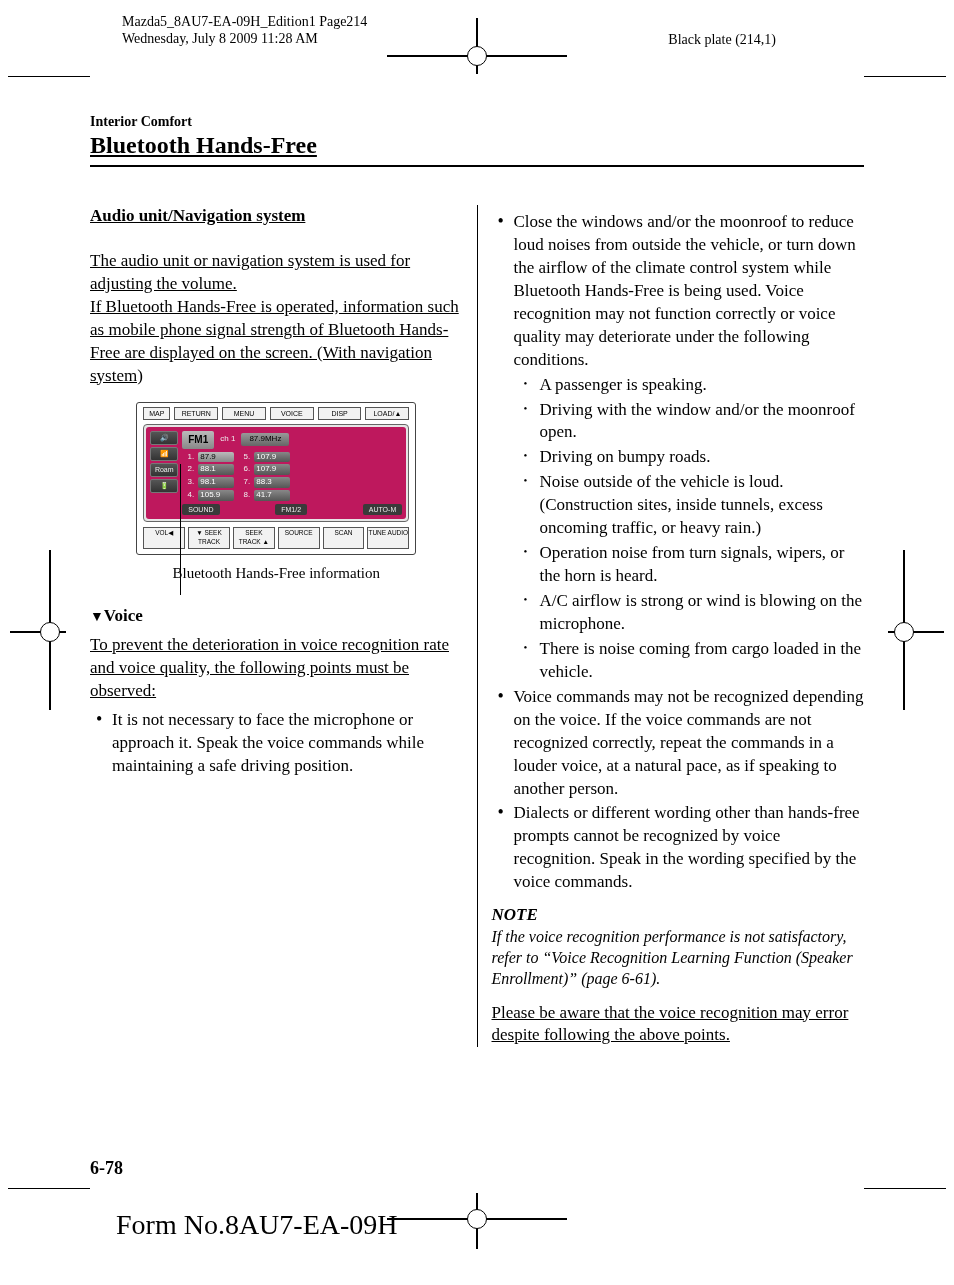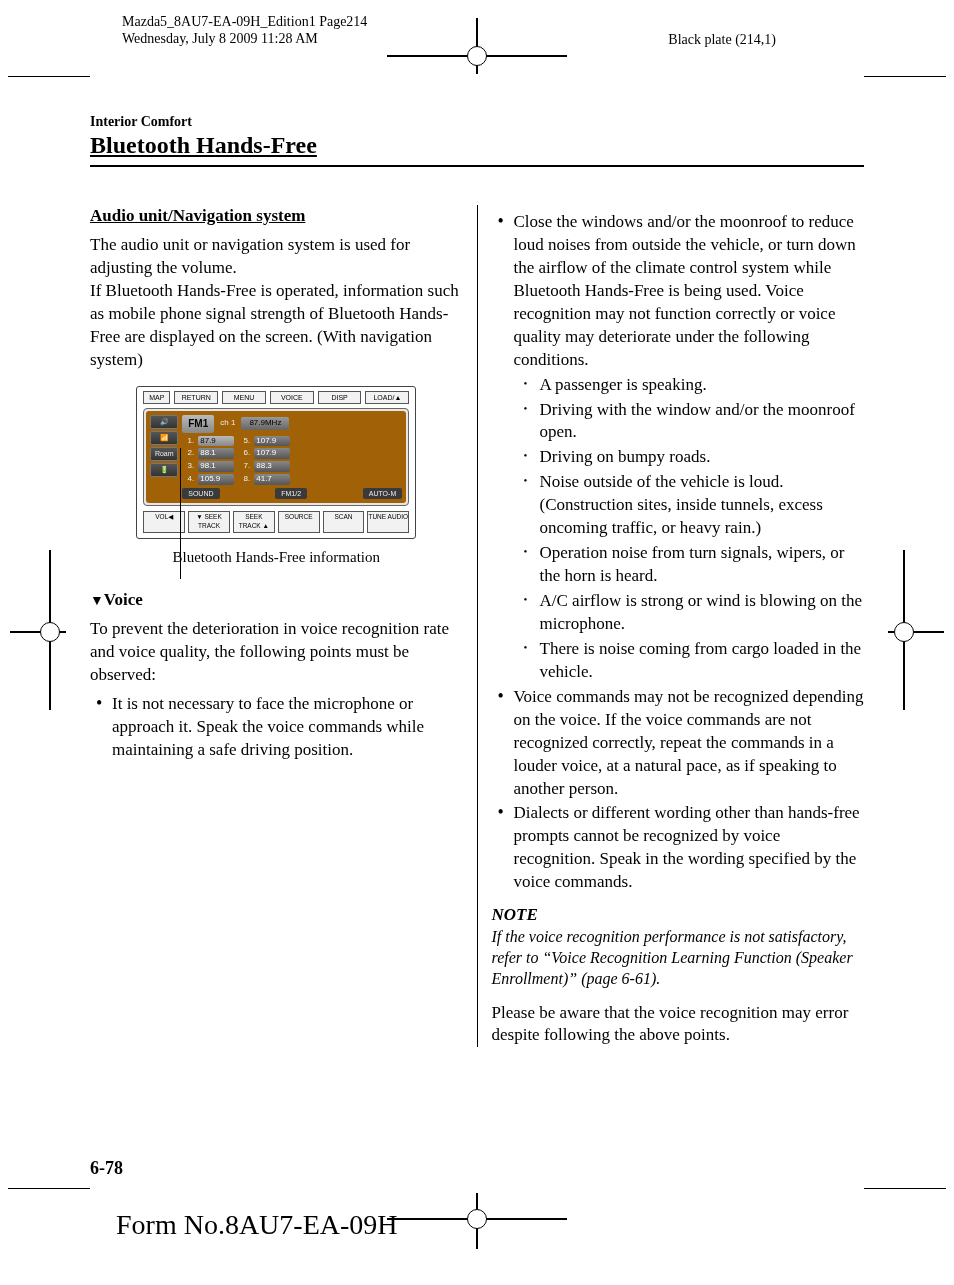--- a/index.html
+++ b/index.html
@@ -110,23 +110,23 @@
       flex: 1;
       font-size: 17px;
       line-height: 1.35;
     }
     .col-left { padding-right: 14px; position: relative; }
     .col-right { padding-left: 14px; border-left: 1px solid #000; }
 
     .subhead {
       font-weight: bold;
       text-decoration: underline;
-      margin-bottom: 6px;
-    }
-    .para { margin-bottom: 0px; }
+      margin-bottom: 22px;
+    }
+    .para { margin-bottom: 0px; text-decoration: underline; }
 
     .radio-fig {
       margin: 14px auto 8px;
       width: 280px;
       position: relative;
     }
     .radio-outer {
       border: 1.5px solid #444;
       border-radius: 3px;
       background: #fff;
@@ -149,21 +149,21 @@
     }
     .tbtn.first { flex: 0.6; }
     .radio-frame {
       margin: 2px 4px;
       border: 1px solid #666;
       border-radius: 4px;
       background: #e6e6e6;
       padding: 2px;
     }
     .radio-screen {
-      background: #a16207;
+      background: #be185d;
       color: #eee;
       font-family: Arial, sans-serif;
       font-size: 9px;
       border-radius: 3px;
       padding: 4px;
       display: flex;
       gap: 4px;
     }
     .screen-left {
       width: 28px;

